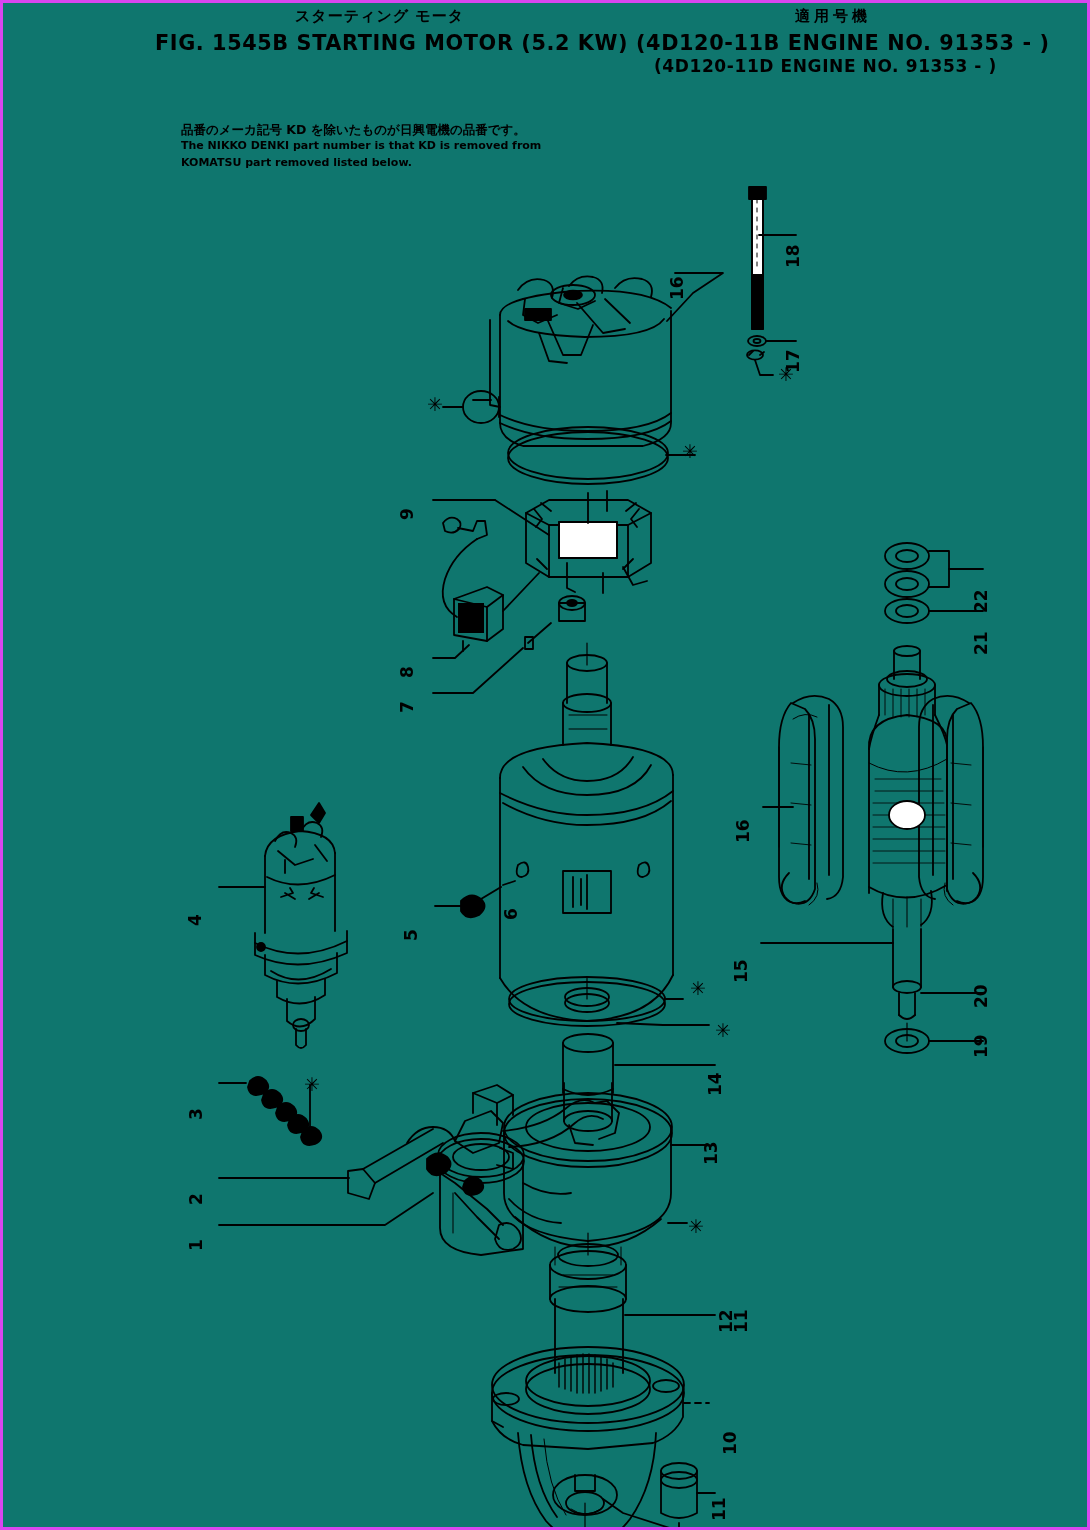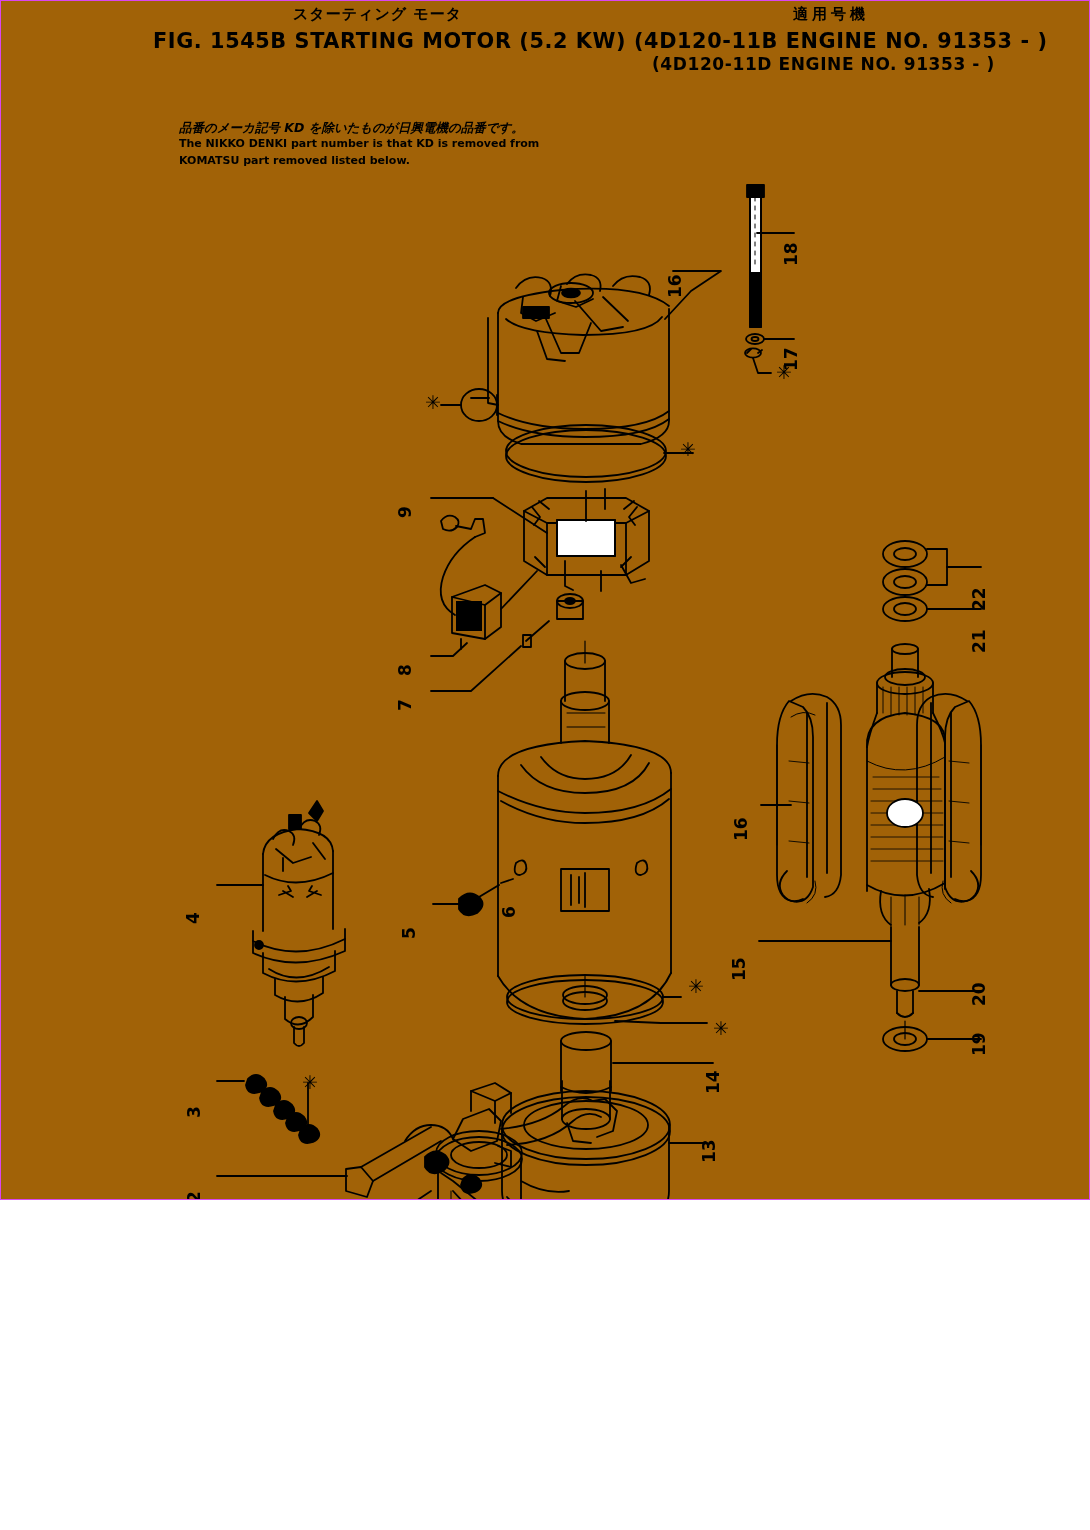--- a/index.html
+++ b/index.html
@@ -4,25 +4,25 @@
 <title>Parts Diagram</title>
 <style>
   html,body{margin:0;padding:0;background:#fff;}
   body{
     font-family:"Liberation Sans", sans-serif;
     color:#000;
   }
   #page{
     position:relative;
     width:1090px;
-    height:1200px;
-    background:#a16207;
+    height:1530px;
+    background:#0f766e;
     overflow:hidden;
     box-sizing:border-box;
-    border:1px solid #d946ef;
+    border:3px solid #d946ef;
   }
   
   #header{
     position:absolute;
     left:0; top:0; width:1090px; height:96px;
   }
   .jp-sub{
     position:absolute;
     font-family:"DejaVu Sans", sans-serif;
     font-weight:bold;
@@ -57,21 +57,20 @@
     position:absolute;
     left:178px; top:120px;
     width:560px;
   }
   #note .jp{
     font-family:"DejaVu Sans", sans-serif;
     font-size:12.5px;
     font-weight:bold;
     white-space:nowrap;
     line-height:14px;
-    font-style:italic;
   }
   #note .en{
     font-family:"DejaVu Sans", sans-serif;
     font-size:11px;
     font-weight:bold;
     line-height:17px;
     white-space:nowrap;
   }
   
   #drawing{

